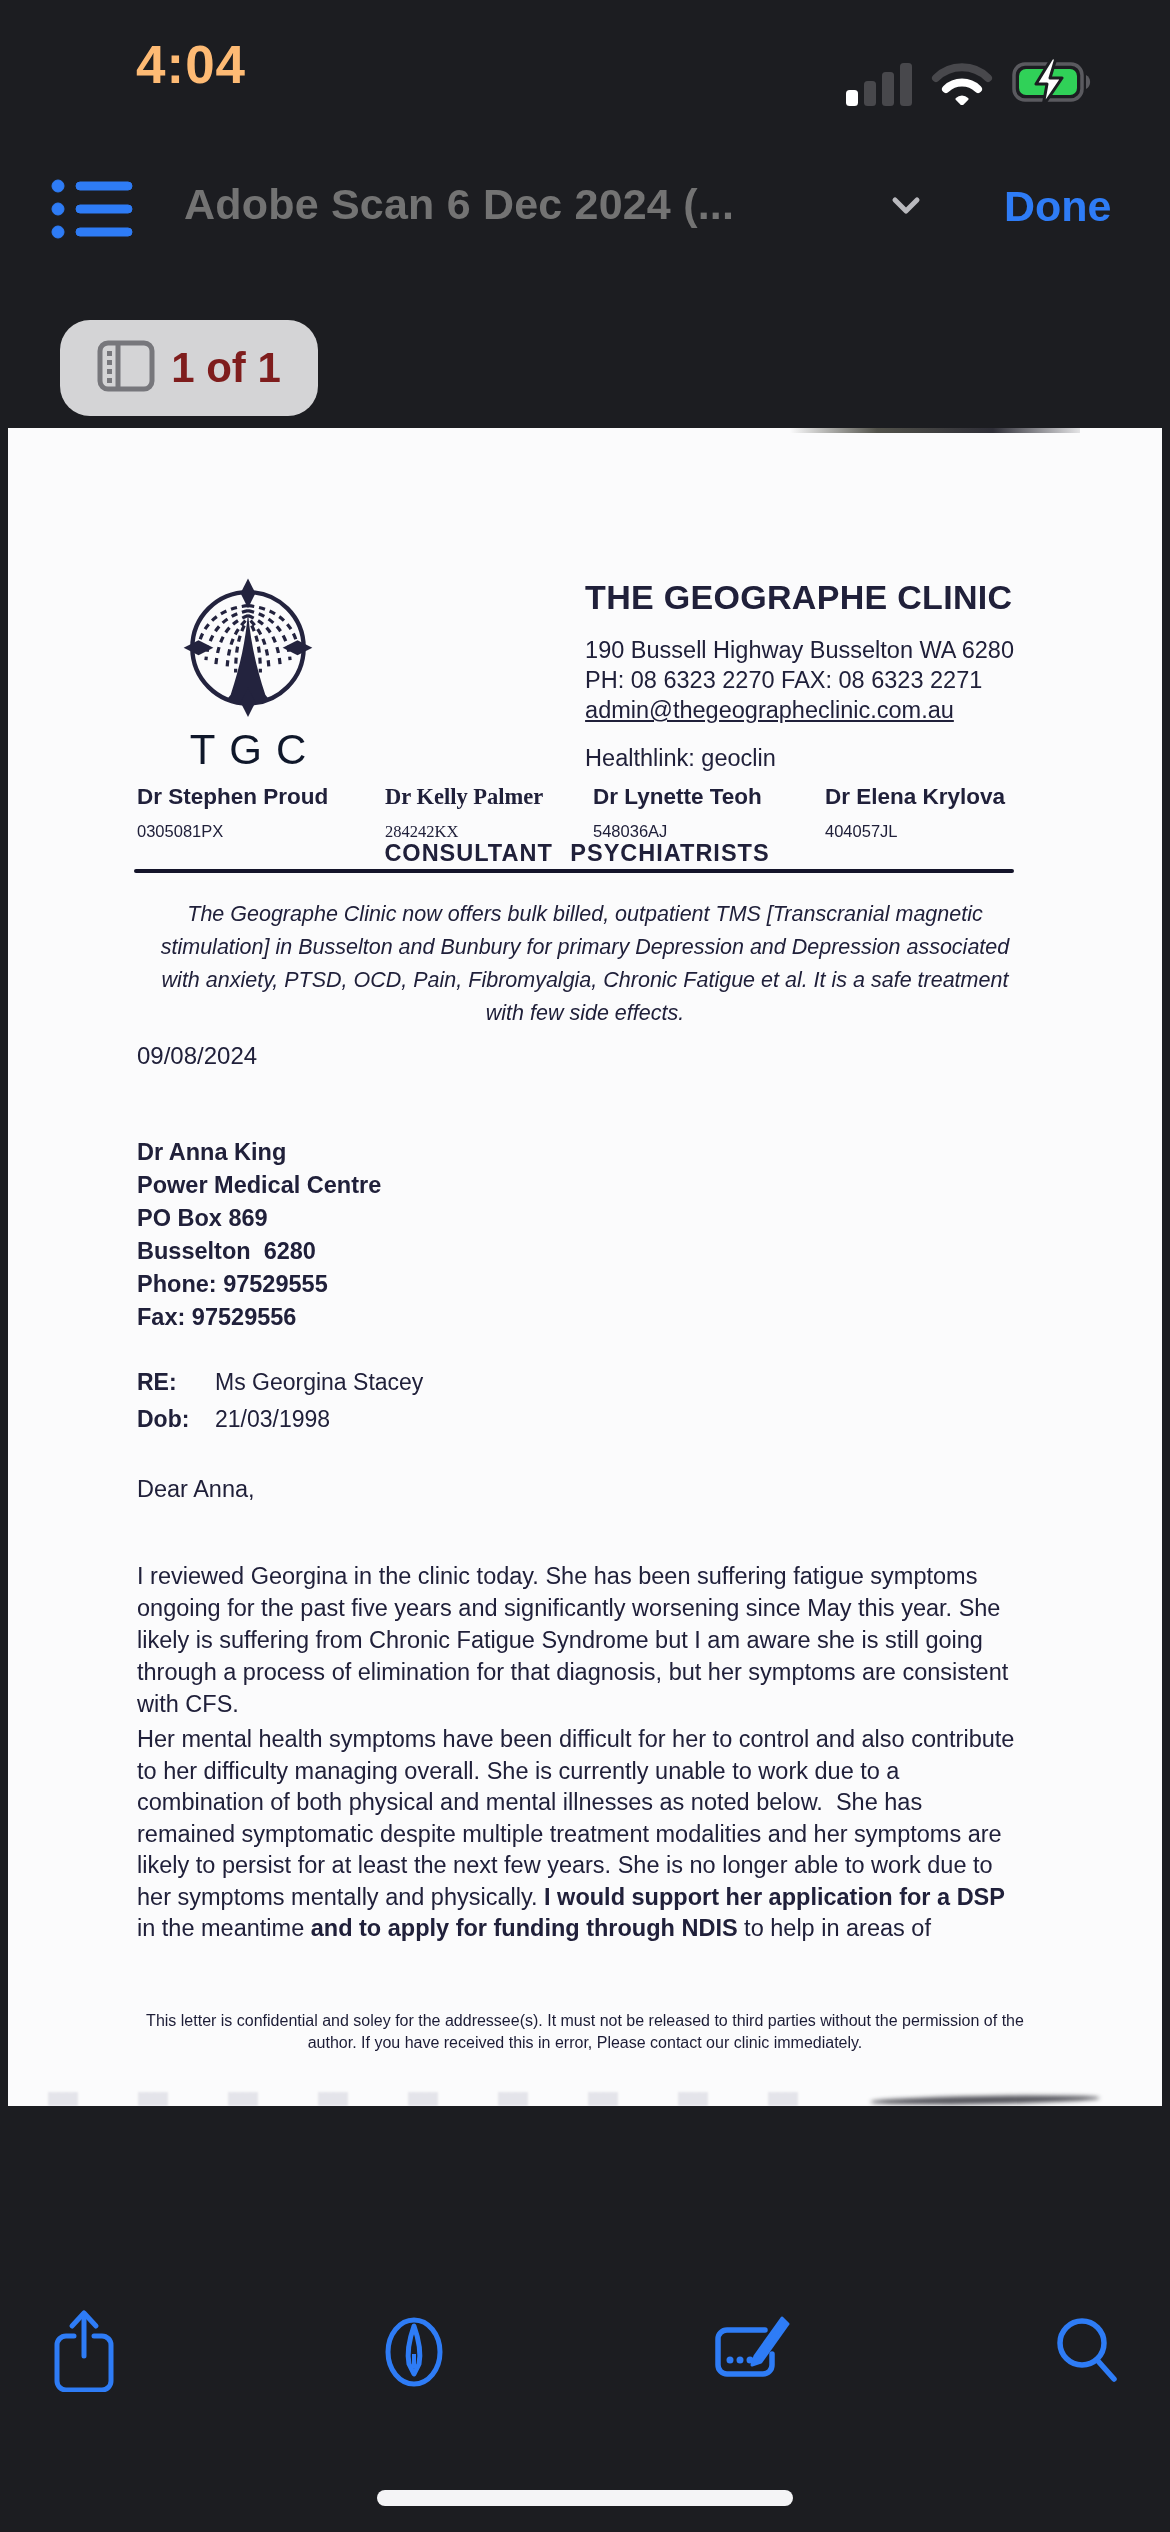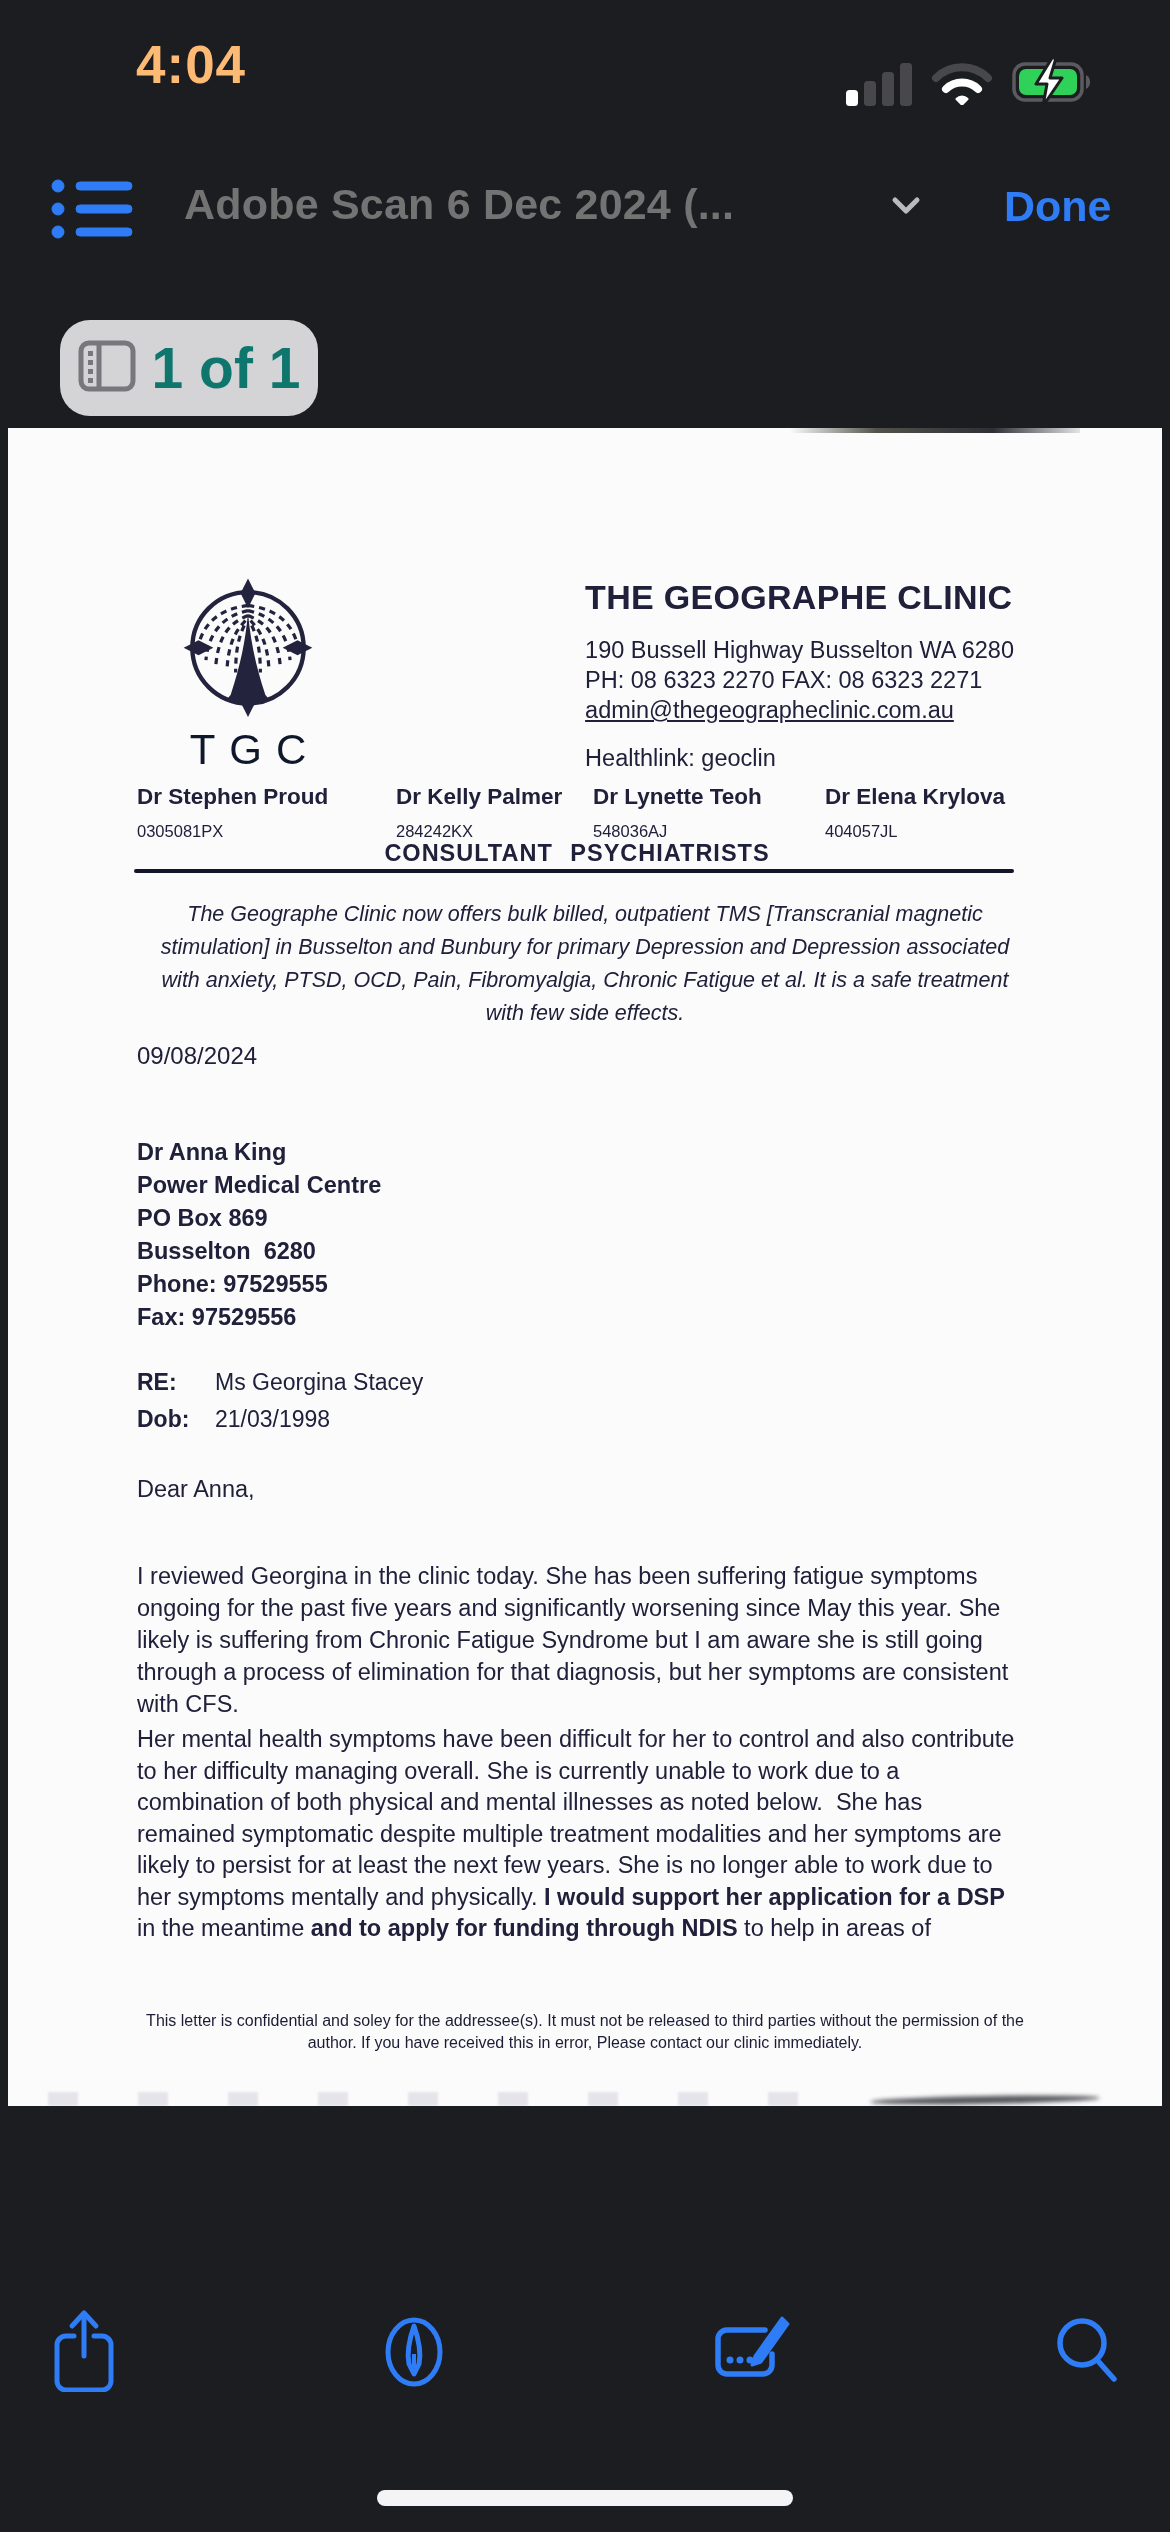--- a/index.html
+++ b/index.html
@@ -16,42 +16,42 @@
   .b1{height:16px;} .b2{height:25px;} .b3{height:34px;} .b4{height:43px;}
 
   
   .nav-title { position:absolute; left:184px; top:180px; color:#737373; font-size:43px; font-weight:700; letter-spacing:.2px; }
   .list-btn { position:absolute; left:50px; top:176px; width:86px; height:66px; cursor:pointer; }
   .chevron-btn { position:absolute; left:878px; top:179px; width:56px; height:56px; border-radius:50%; background:#3b3c40; display:flex; align-items:center; justify-content:center; cursor:pointer; }
   .done-btn { position:absolute; left:1004px; top:182px; color:#2e7cf6; font-size:43px; font-weight:600; cursor:pointer; background:none; border:none; font-family:inherit; }
 
   
   .pill { position:absolute; left:60px; top:320px; width:258px; height:96px; background:#d4d4d6; border-radius:30px; display:flex; align-items:center; justify-content:center; gap:16px; cursor:pointer; }
-  .pill-label { color:#0f766e; font-size:57px; font-weight:700; }
+  .pill-label { color:#7f1d1d; font-size:42px; font-weight:700; }
 
   
   .document { position:absolute; left:8px; top:428px; width:1154px; height:1678px; background:#fbfbfc; color:#20203a; }
   .scan-streak-top { position:absolute; left:782px; top:0; width:290px; height:5px; background:linear-gradient(90deg, rgba(20,20,30,0), rgba(25,25,15,.75) 30%, rgba(10,10,20,.85) 70%, rgba(20,20,30,.1)); }
   .scan-streak-bottom { position:absolute; right:62px; bottom:2px; width:230px; height:8px; border-radius:50%; background:rgba(15,15,25,.7); filter:blur(2px); transform:rotate(-1deg); }
   .scan-smudge { position:absolute; left:40px; bottom:0; width:800px; height:14px; background:repeating-linear-gradient(90deg, rgba(70,70,110,.12) 0 30px, rgba(0,0,0,0) 30px 90px); filter:blur(1px); }
 
   .logo { position:absolute; left:158px; top:148px; width:164px; text-align:center; }
   .logo-text { margin-top:0px; font-size:42px; letter-spacing:14px; padding-left:14px; color:#0f172a; }
 
   .clinic-info { position:absolute; right:148px; top:150px; text-align:left; }
   .clinic-name { font-size:34px; font-weight:700; letter-spacing:.3px; margin-bottom:18px; }
   .clinic-line { font-size:23.5px; line-height:30px; }
   .clinic-email { text-decoration:underline; }
   .clinic-healthlink { margin-top:20px; font-size:23.5px; }
 
   .doctors { position:absolute; left:0; top:356px; width:100%; height:95px; }
   .doc-col { position:absolute; }
   .doc-name { font-size:22.5px; font-weight:700; }
   .doc-reg { margin-top:12px; font-size:16.5px; }
-  .c1{left:129px;} .c2{left:388px;} .c3{left:585px;} .c4{left:817px;}
+  .c1{left:129px;} .c2{left:377px;font-family:Liberation Serif, serif;} .c3{left:585px;} .c4{left:817px;}
   .consultant { position:absolute; left:129px; width:880px; top:412px; text-align:center; font-size:23.5px; font-weight:700; letter-spacing:1px; word-spacing:10px; }
   .rule { position:absolute; left:126px; right:148px; top:441px; height:4px; background:#14142a; border-radius:2px; }
 
   .tms { position:absolute; left:137px; right:137px; top:470px; text-align:center; font-style:italic; font-size:21.5px; line-height:33px; }
   .date-line { position:absolute; left:129px; top:614px; font-size:24px; }
   .addressee { position:absolute; left:129px; top:708px; font-size:23.5px; font-weight:700; line-height:33px; }
   .re-block { position:absolute; left:129px; top:936px; font-size:23px; line-height:37px; }
   .re-label { display:inline-block; width:78px; font-weight:700; }
   .salutation { position:absolute; left:129px; top:1048px; font-size:23.5px; }
   .para { position:absolute; left:129px; width:888px; font-size:23.5px; line-height:32px; text-align:left; }

